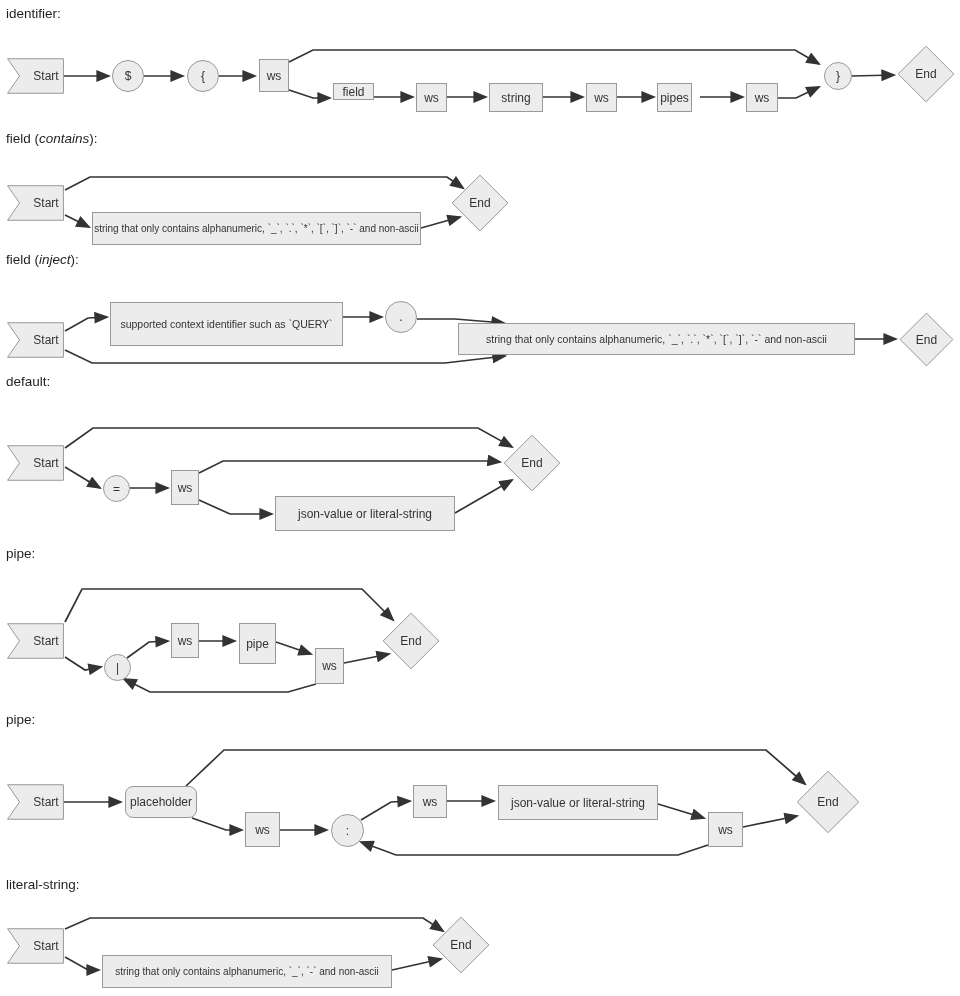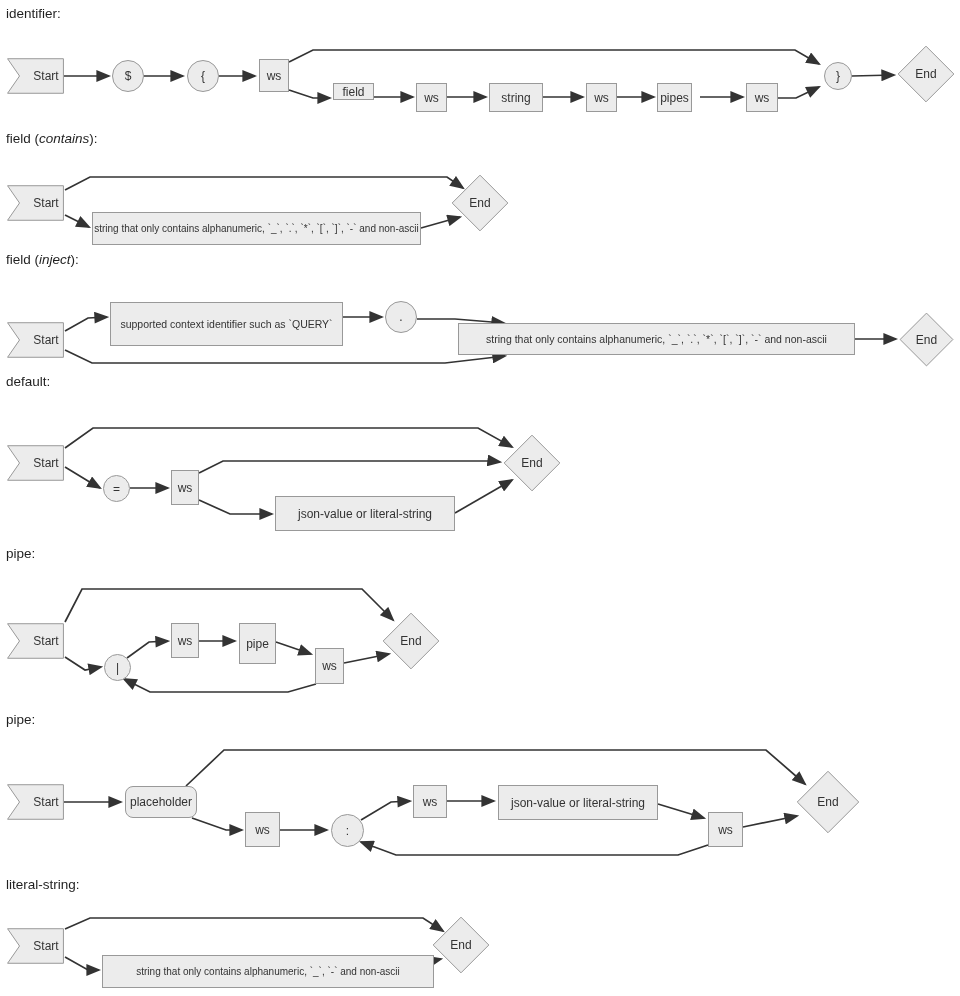--- a/index.html
+++ b/index.html
@@ -261,21 +261,21 @@
       </svg>
       <span class="lbl">End</span>
     </div>
 
   <div class="node startn" style="left:7px;top:928px;width:57px;height:36px">
       <svg class="shape" viewBox="0 0 100 100" preserveAspectRatio="none">
         <polygon points="1,2 99,2 99,98 1,98 22,50"></polygon>
       </svg>
       <span class="lbl">Start</span>
     </div>
-  <div class="node f10" style="left:102px;top:955px;width:332px;height:33px">
+  <div class="node f10" style="left:102px;top:955px;width:290px;height:33px">
       <span class="lbl">string that only contains alphanumeric, `_`, `-` and non-ascii</span>
     </div>
   <div class="node diamond" style="left:432px;top:916px;width:58px;height:58px">
       <svg class="shape" viewBox="0 0 100 100" preserveAspectRatio="none">
         <polygon points="50,2 98,50 50,98 2,50"></polygon>
       </svg>
       <span class="lbl">End</span>
     </div>
 
 </div>

